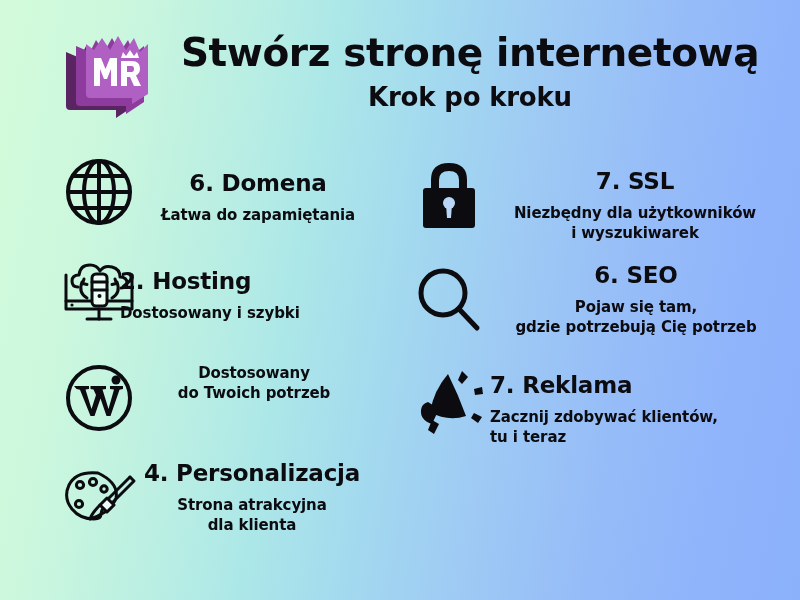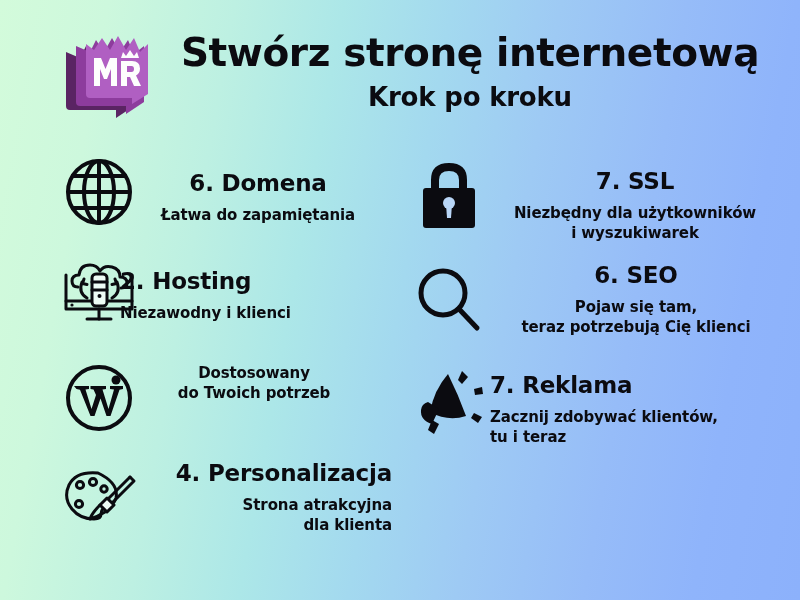--- a/index.html
+++ b/index.html
@@ -127,21 +127,21 @@
   .item-2 { top: 100px; }
   .item-2 .item-icon { left: 48px; top: 2px; }
   .item-2 .item-text { left: 112px; top: 18px; width: 262px; text-align: left; }
 
   .item-3 { top: 202px; }
   .item-3 .item-icon { left: 48px; top: 6px; }
   .item-3 .item-text { left: 120px; top: 2px; width: 252px; text-align: center; }
 
   .item-4 { top: 302px; }
   .item-4 .item-icon { left: 48px; top: 6px; }
-  .item-4 .item-text { left: 104px; top: 8px; width: 280px; text-align: right; }
+  .item-4 .item-text { left: 104px; top: 8px; width: 280px; text-align: center; }
 
   
   .item-5 { top: 0px; }
   .item-5 .item-icon { left: 8px; top: 4px; }
   .item-5 .item-text { left: 92px; top: 18px; width: 290px; text-align: center; }
 
   .item-6 { top: 104px; }
   .item-6 .item-icon { left: 8px; top: 6px; }
   .item-6 .item-text { left: 90px; top: 8px; width: 296px; text-align: center; }
 
@@ -221,21 +221,21 @@
           <path d="M55 24 L56.5 28.5 L52 29.5"></path>
 
           <rect x="32" y="19" width="15" height="32" rx="4" fill="#eefcf6"></rect>
           <line x1="32" y1="27" x2="47" y2="27"></line>
           <line x1="32" y1="35" x2="47" y2="35"></line>
           <circle cx="39.5" cy="41" r="2" fill="#0b0b10" stroke="none"></circle>
         </svg>
       </div>
       <div class="item-text">
         <div class="item-heading">2. Hosting</div>
-        <div class="item-desc">Niezawodny i klienci</div>
+        <div class="item-desc">Dostosowany i szybki</div>
       </div>
     </div>
 
     <div class="item item-3">
       <div class="item-icon">
         <svg width="72" height="72" viewBox="0 0 72 72" xmlns="http://www.w3.org/2000/svg">
           <circle cx="36" cy="36" r="31" fill="none" stroke="#0b0b10" stroke-width="4"></circle>
           <g fill="#0b0b10">
 
             <path d="M11 24 L26 24 L26 27 L22.5 27.5 L28.5 47 L33 33 L30.5 27.5 L27.5 27 L27.5 24 L43 24 L43 27
@@ -303,21 +303,21 @@
     <div class="item item-6">
       <div class="item-icon">
         <svg width="72" height="72" viewBox="0 0 72 72" xmlns="http://www.w3.org/2000/svg" fill="none" stroke="#0b0b10" stroke-width="5" stroke-linecap="round">
           <circle cx="30" cy="29" r="22"></circle>
           <line x1="46" y1="45" x2="64" y2="64"></line>
         </svg>
       </div>
       <div class="item-text">
         <div class="item-heading">6. SEO</div>
         <div class="item-desc">Pojaw się tam,
-teraz potrzebują Cię klienci</div>
+gdzie potrzebują Cię potrzeb</div>
       </div>
     </div>
 
     <div class="item item-7">
       <div class="item-icon">
         <svg width="78" height="72" viewBox="0 0 78 72" xmlns="http://www.w3.org/2000/svg">
           <g fill="#0b0b10">
 
             <path d="M40 6 Q50 26 58 48 Q40 54 22 44 Q26 22 40 6 Z"></path>
 

